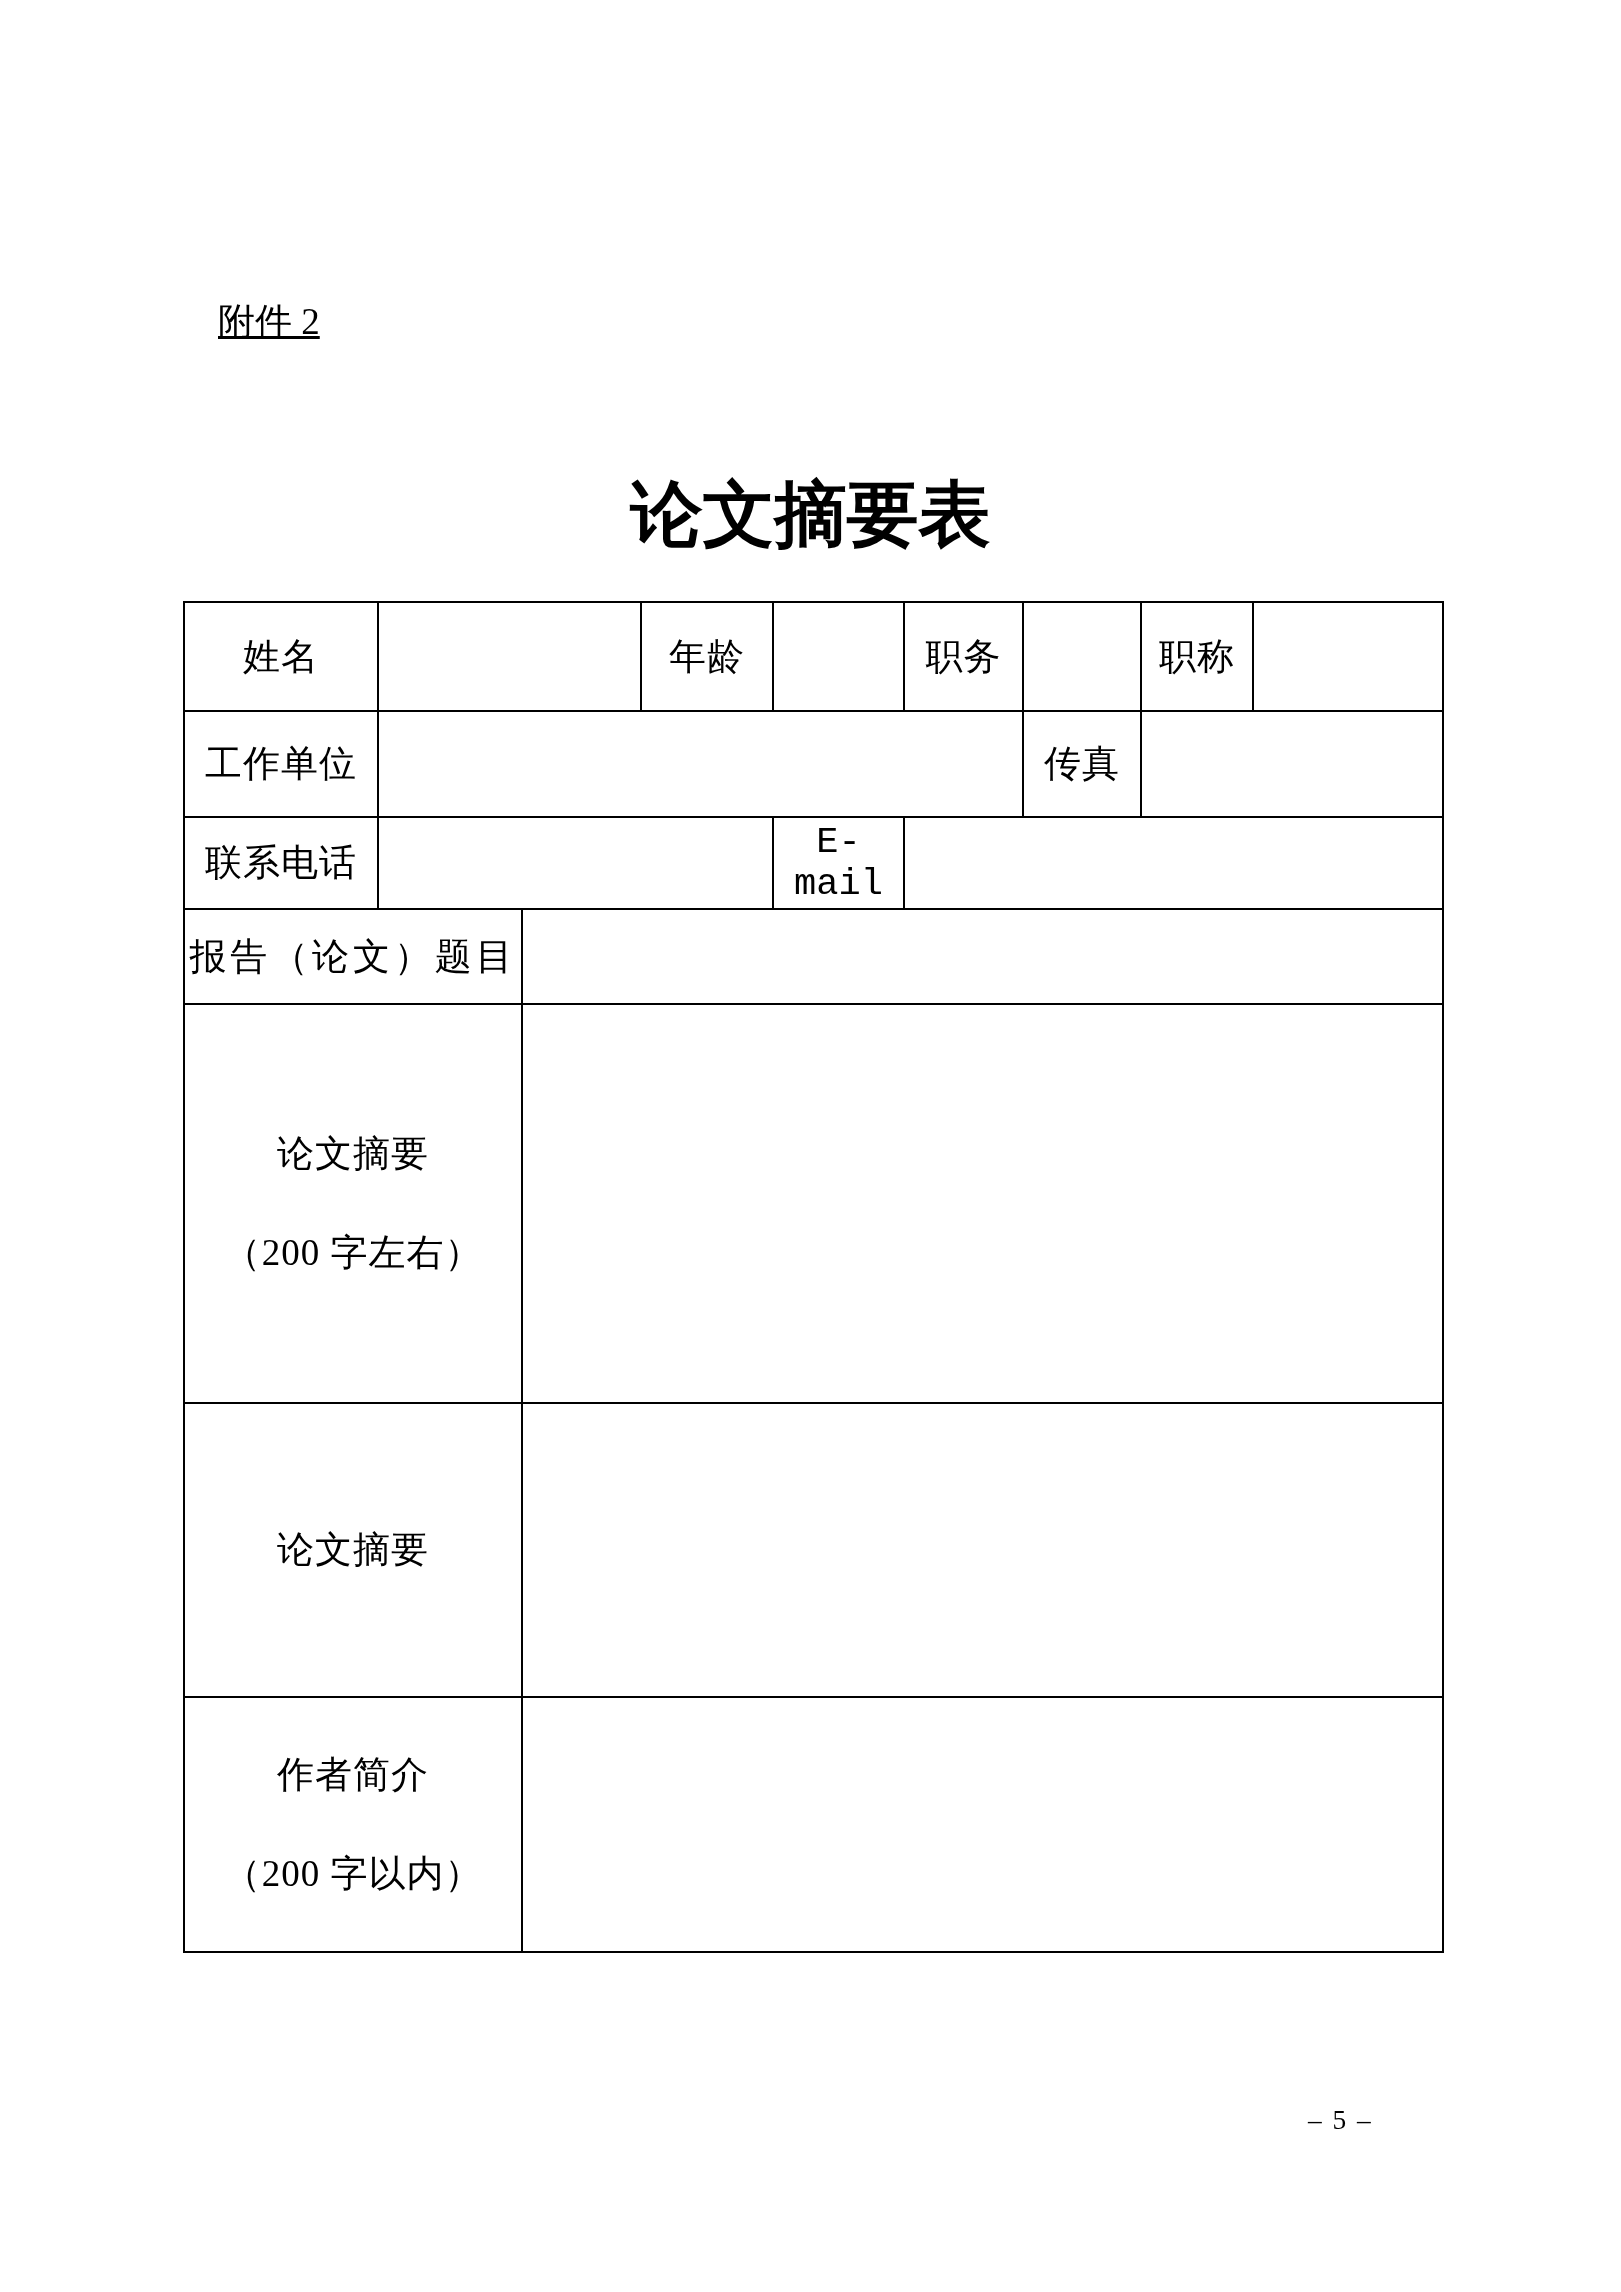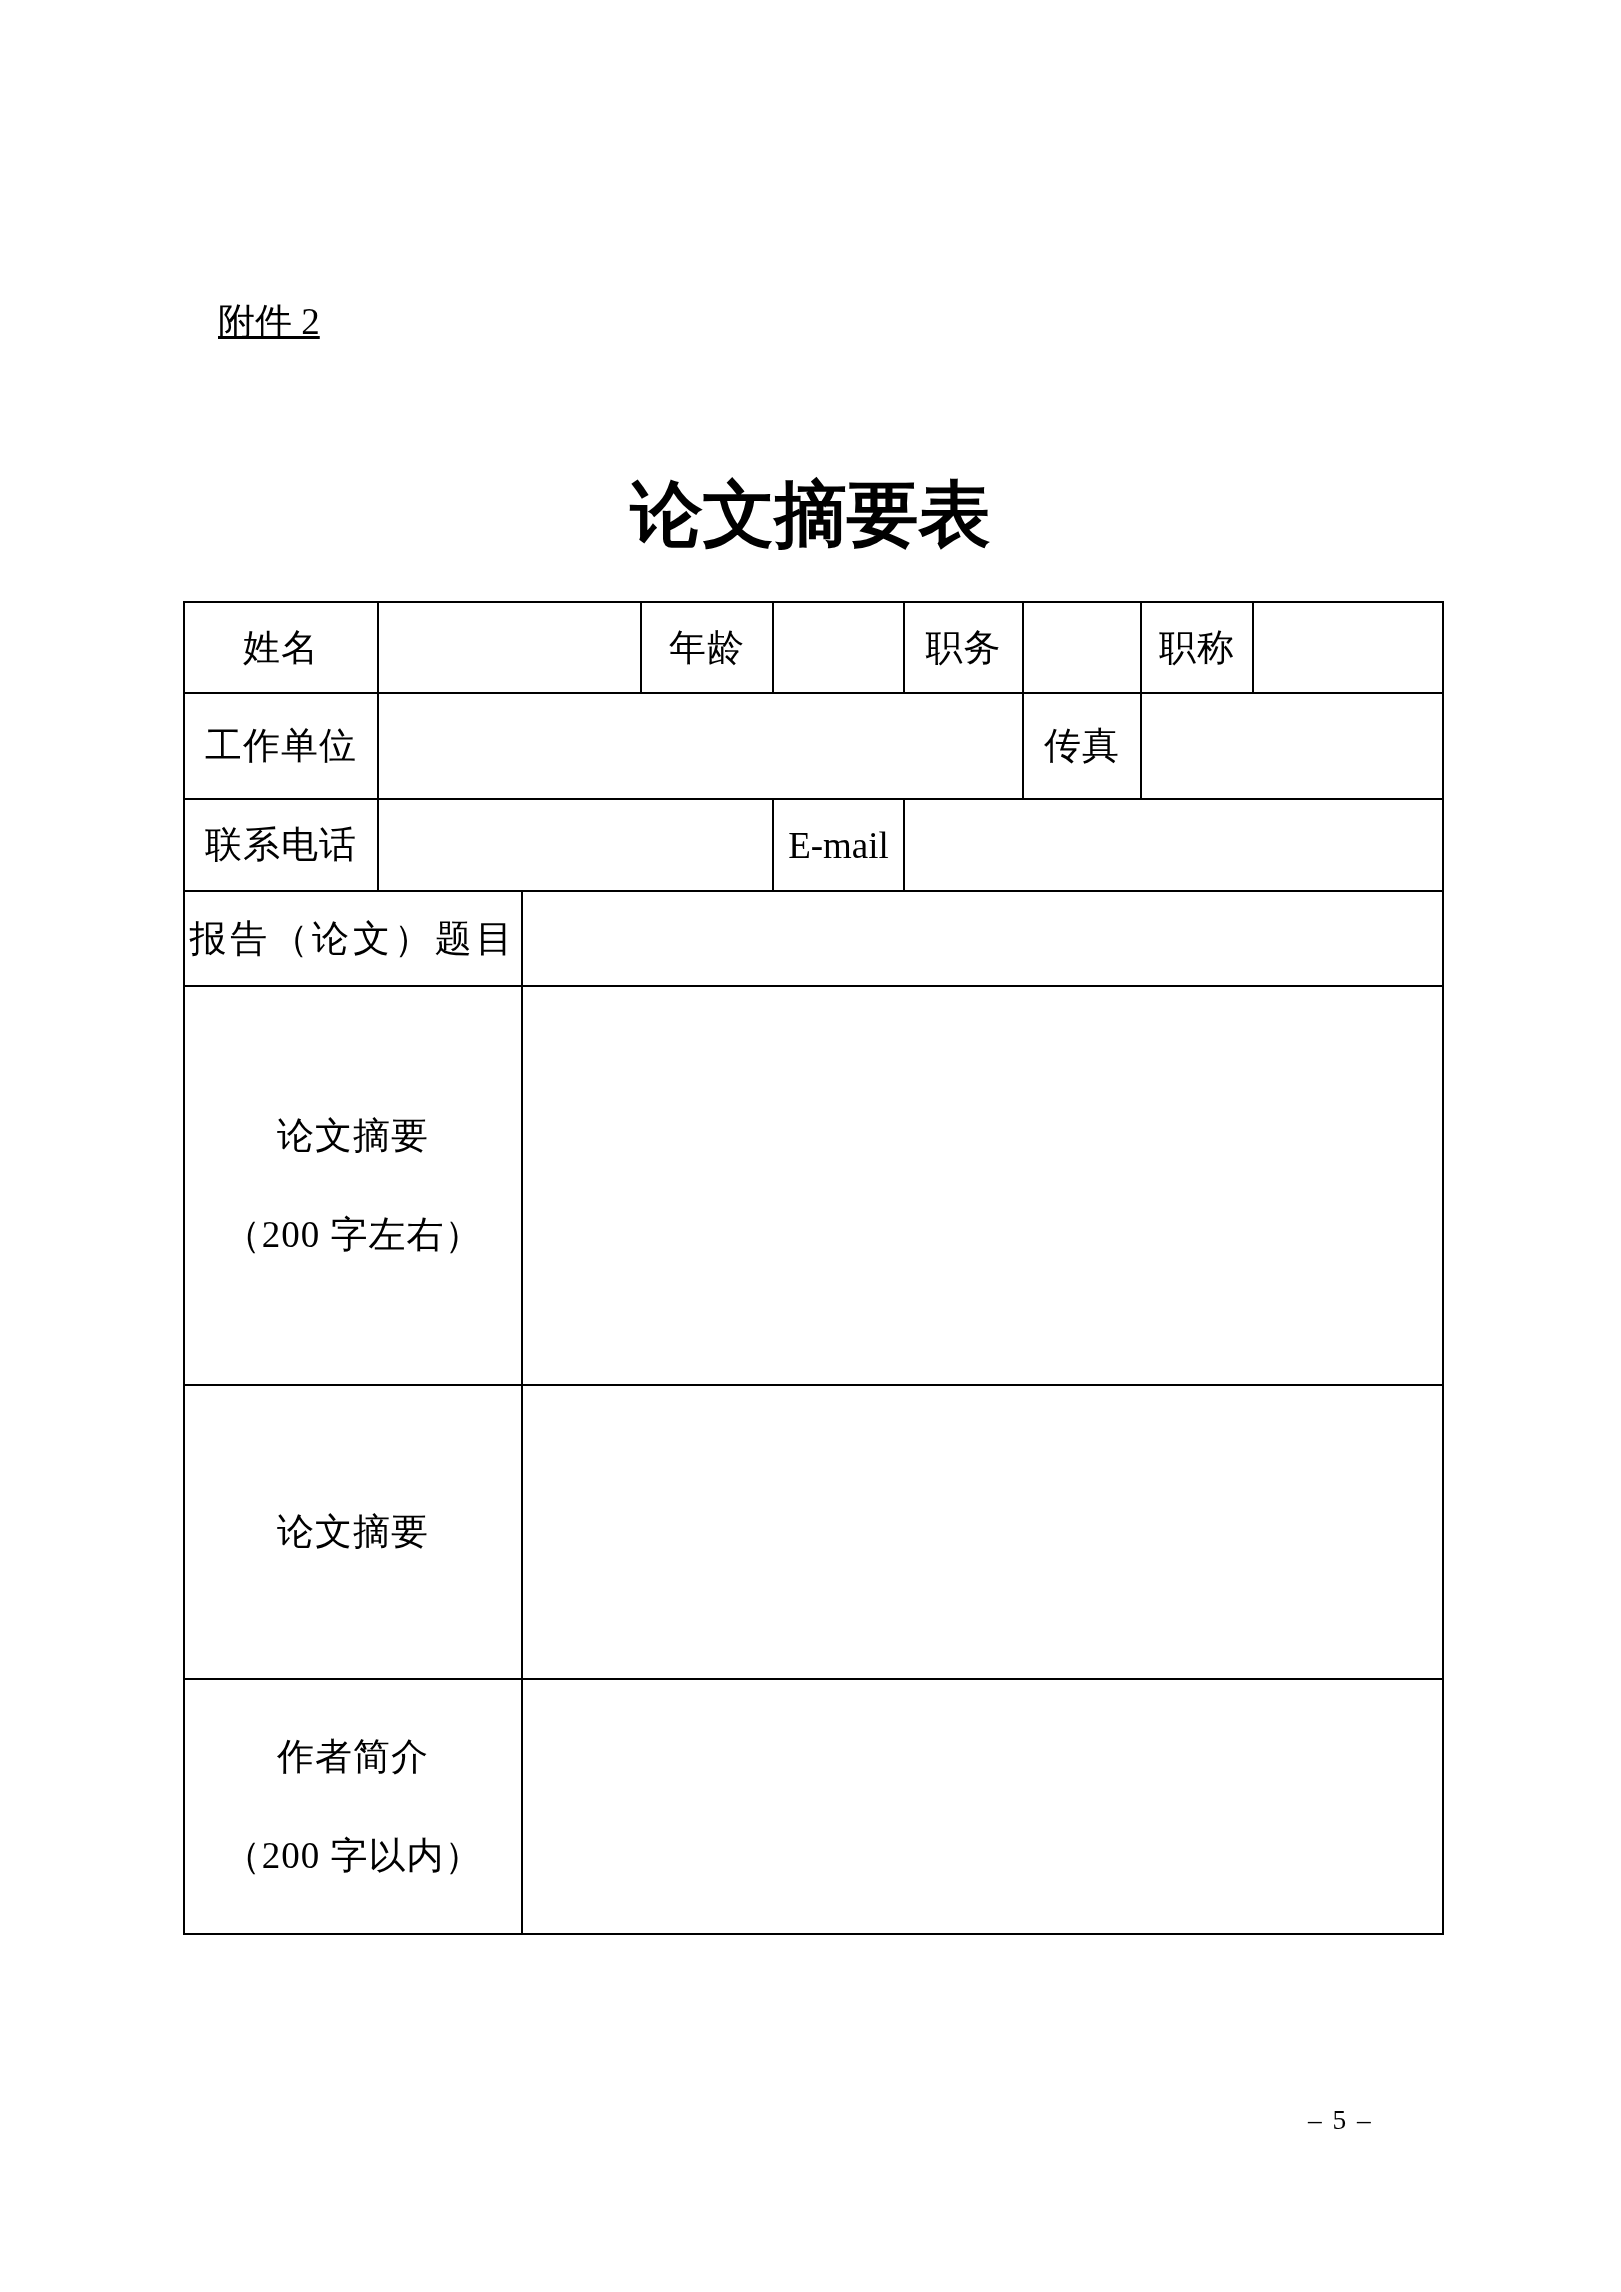--- a/index.html
+++ b/index.html
@@ -41,21 +41,21 @@
     border: 2.9px solid #000000;
     text-align: center;
     vertical-align: middle;
     font-size: 37px;
     padding: 0;
     overflow: hidden;
   }
   td.label-cell { letter-spacing: 1px; }
   td.wide-label { letter-spacing: 3.9px; }
   td.email-cell {
-    font-family: Liberation Serif, serif;
+    font-family: Liberation Mono, monospace;
     font-size: 33px;
     letter-spacing: 0;
   }
   .two-line div + div { margin-top: 49px; }
   .page-number {
     position: absolute;
     left: 1308px;
     top: 2105px;
     font-size: 27.4px;
     letter-spacing: 2px;
@@ -74,21 +74,21 @@
     <col style="width:144px">
     <col style="width:119px">
     <col style="width:132px">
     <col style="width:131px">
     <col style="width:119px">
     <col style="width:118px">
     <col style="width:112px">
     <col style="width:190px">
   </colgroup>
   <tbody>
-    <tr style="height:91px">
+    <tr style="height:109px">
       <td class="label-cell">姓名</td>
       <td colspan="2"></td>
       <td class="label-cell">年龄</td>
       <td></td>
       <td class="label-cell">职务</td>
       <td></td>
       <td class="label-cell">职称</td>
       <td></td>
     </tr>
     <tr style="height:106px">

